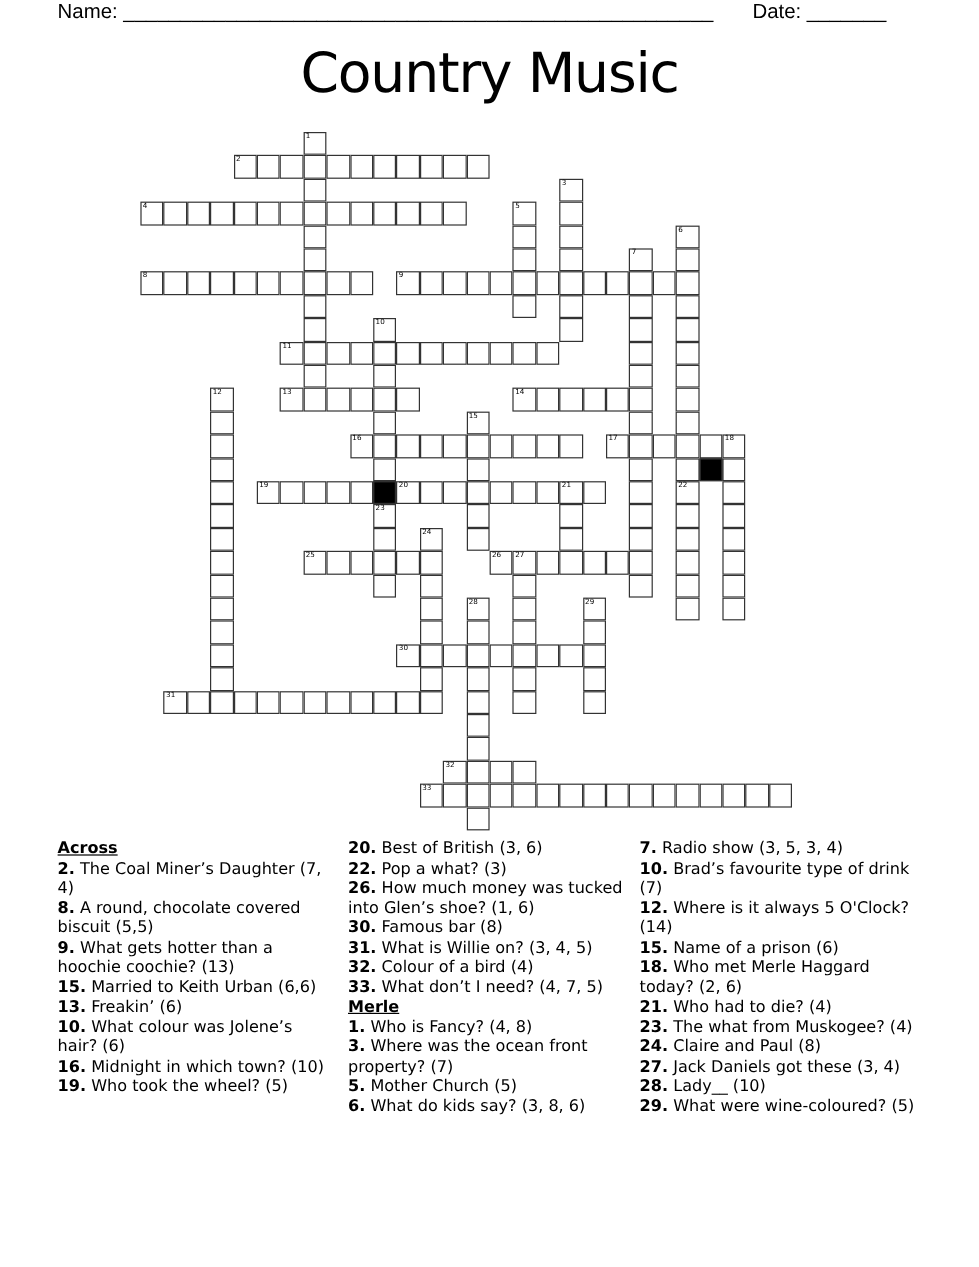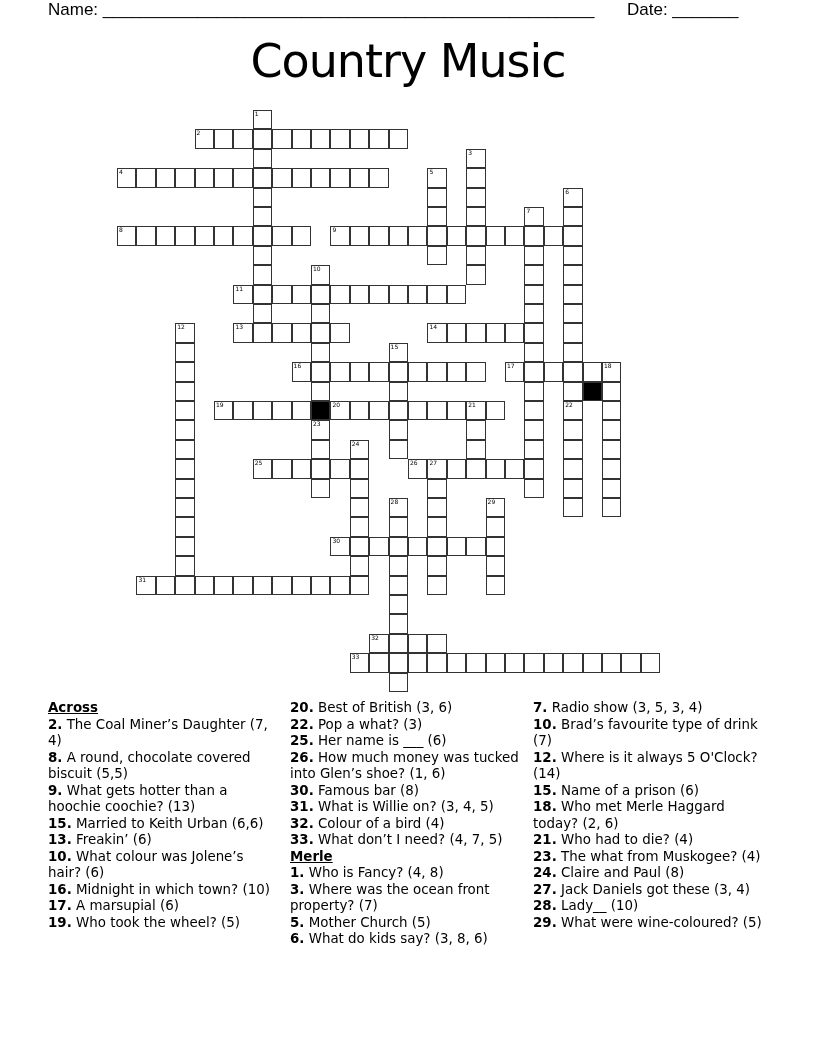--- a/index.html
+++ b/index.html
@@ -349,27 +349,25 @@
 
   <div class="col" id="col1" style="left:48px; width:232px;">
       <div class="sec">Across</div>
       <div><span class="n">2.</span> The Coal Miner’s Daughter (7, 4)</div>
       <div><span class="n">8.</span> A round, chocolate covered biscuit (5,5)</div>
       <div><span class="n">9.</span> What gets hotter than a hoochie coochie? (13)</div>
       <div><span class="n">15.</span> Married to Keith Urban (6,6)</div>
       <div><span class="n">13.</span> Freakin’ (6)</div>
       <div><span class="n">10.</span> What colour was Jolene’s hair? (6)</div>
       <div><span class="n">16.</span> Midnight in which town? (10)</div>
-      <div><span class="n">17.</span> A marsupial (6)</div>
       <div><span class="n">19.</span> Who took the wheel? (5)</div>
     </div>
   <div class="col" id="col2" style="left:290px; width:236px;">
       <div><span class="n">20.</span> Best of British (3, 6)</div>
       <div><span class="n">22.</span> Pop a what? (3)</div>
-      <div><span class="n">25.</span> Her name is ___ (6)</div>
       <div><span class="n">26.</span> How much money was tucked into Glen’s shoe? (1, 6)</div>
       <div><span class="n">30.</span> Famous bar (8)</div>
       <div><span class="n">31.</span> What is Willie on? (3, 4, 5)</div>
       <div><span class="n">32.</span> Colour of a bird (4)</div>
       <div><span class="n">33.</span> What don’t I need? (4, 7, 5)</div>
       <div class="sec">Merle</div>
       <div><span class="n">1.</span> Who is Fancy? (4, 8)</div>
       <div><span class="n">3.</span> Where was the ocean front property? (7)</div>
       <div><span class="n">5.</span> Mother Church (5)</div>
       <div><span class="n">6.</span> What do kids say? (3, 8, 6)</div>

